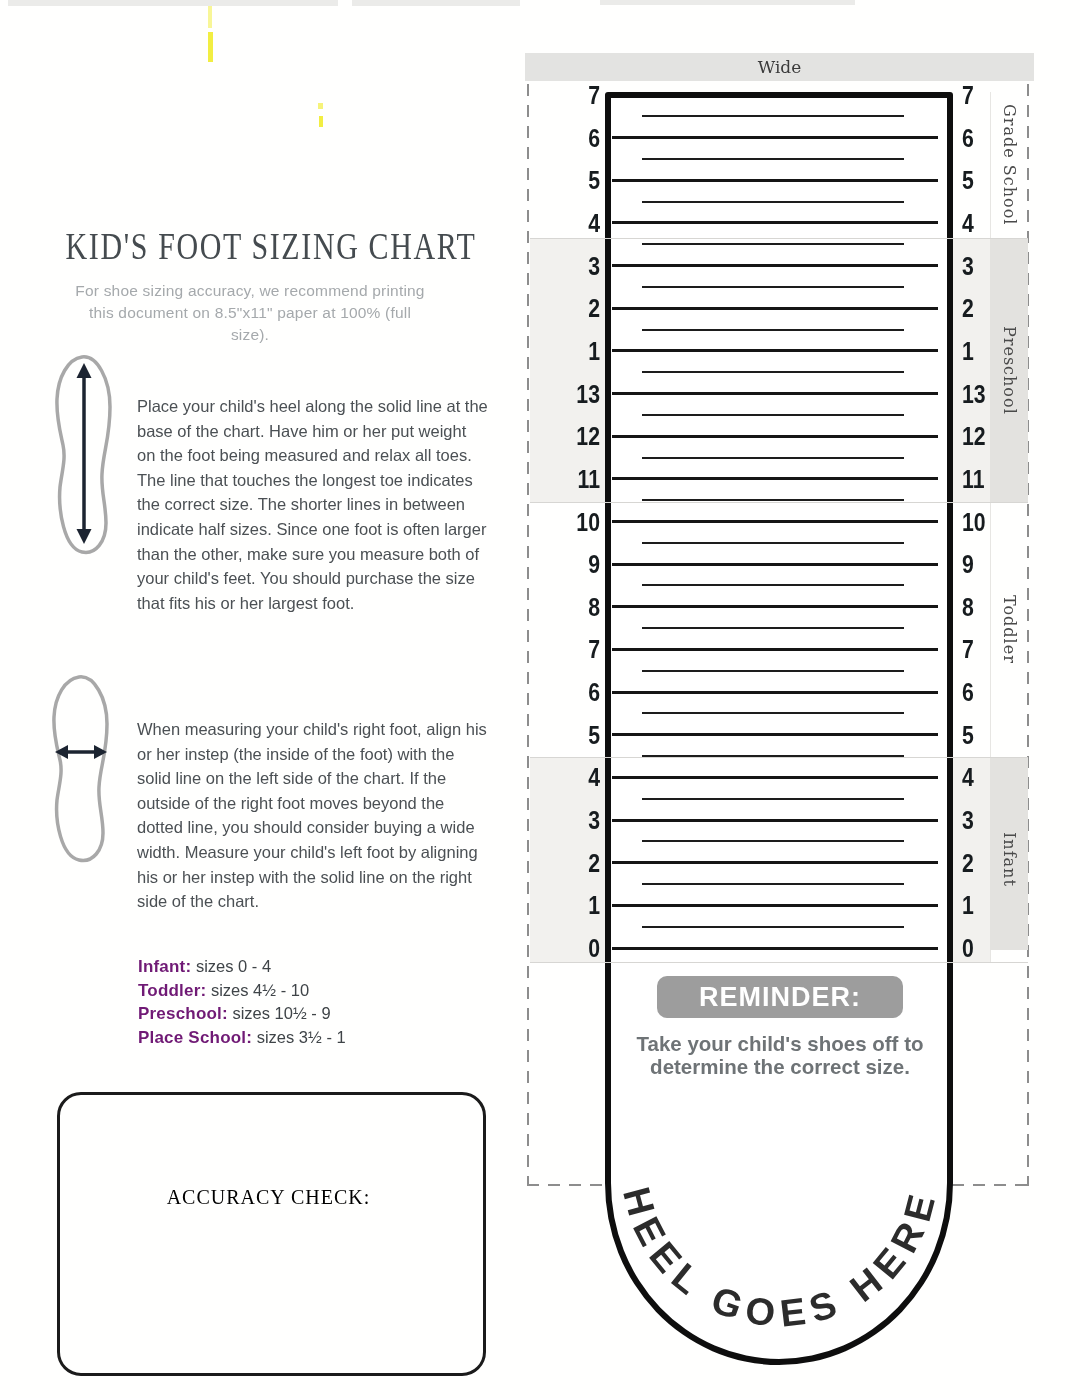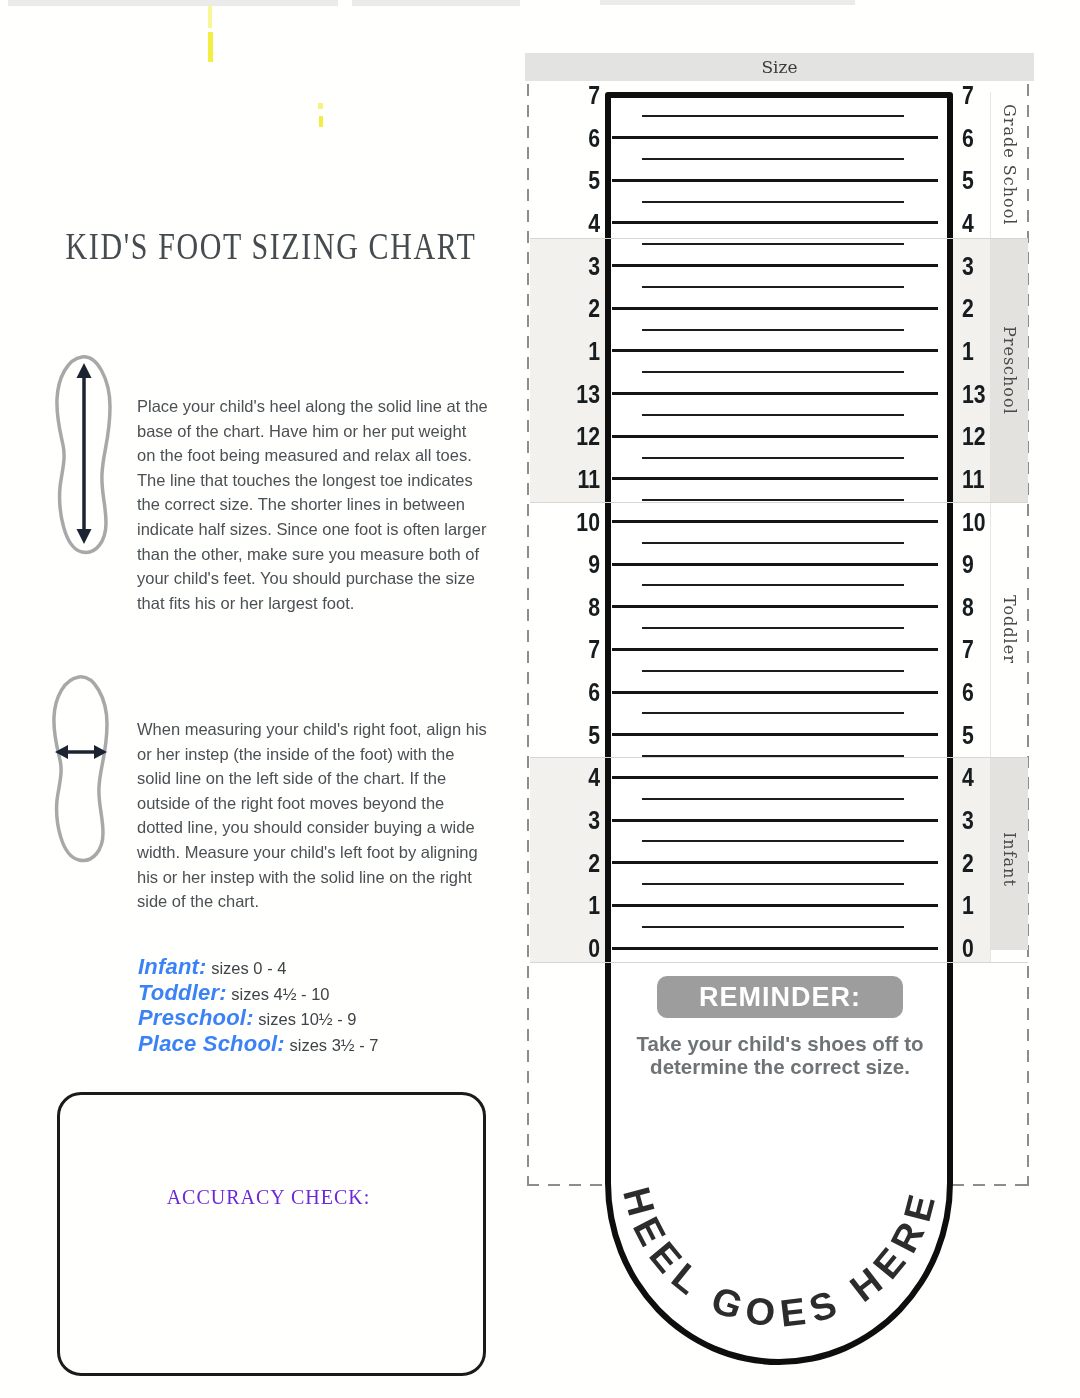--- a/index.html
+++ b/index.html
@@ -11,24 +11,24 @@
   .title{left:28px;top:200px;width:600px;text-align:center;
          font-family:"Liberation Serif",serif;font-weight:400;font-size:37px;color:#454b4f;
          letter-spacing:2px;transform:scaleX(.81);transform-origin:0 50%;white-space:nowrap;}
   .subtitle{left:70px;top:264px;width:360px;text-align:center;font-size:15.5px;line-height:22px;
             color:#a5a9ac;letter-spacing:.2px;}
   .sec-head{font-family:"Liberation Serif",serif;font-weight:700;font-size:28px;color:#262b2e;
             letter-spacing:.3px;white-space:nowrap;}
   .sec-body{width:352px;font-size:16.5px;line-height:24.6px;color:#4b5054;}
   .foot-icon{position:absolute;}
   .ranges{left:138px;top:955px;font-size:16.5px;color:#3f4448;line-height:23.6px;}
-  .ranges b{font-size:22px;color:#3b82f6;letter-spacing:.2px;font-style:italic;}
+  .ranges b{font-size:17px;color:#701a75;letter-spacing:.2px;}
   .acc-box{left:57px;top:1092px;width:423px;height:278px;border:3px solid #1b1b1b;border-radius:24px;}
   .acc-head{left:57px;top:1186px;width:423px;text-align:center;font-family:"Liberation Serif",serif;
-            font-size:20px;letter-spacing:1px;color:#6d28d9;}
+            font-size:20px;letter-spacing:1px;color:#000000;}
   .acc-body{left:128px;top:1214px;width:281px;text-align:center;font-size:15.5px;line-height:19.5px;color:#53585b;}
 
   
   .wide-bar{left:525px;top:53px;width:509px;height:28px;background:#e3e3e1;display:flex;
             align-items:center;justify-content:center;font-family:"DejaVu Serif",serif;
             font-size:17px;color:#3b3b3b;}
   .vdash{width:2px;top:84px;height:1102px;
          background:repeating-linear-gradient(180deg,#8d8d8d 0,#8d8d8d 12px,transparent 12px,transparent 21px);}
   .hdash{height:2px;top:1184px;
          background:repeating-linear-gradient(90deg,#8d8d8d 0,#8d8d8d 12px,transparent 12px,transparent 21px);}
@@ -63,20 +63,21 @@
 
   <div class="abs smudge" style="left:8px;top:0;width:330px;height:6px;"></div>
   <div class="abs smudge" style="left:352px;top:0;width:168px;height:6px;"></div>
   <div class="abs smudge" style="left:600px;top:0;width:255px;height:5px;"></div>
   <div class="abs artifact" style="left:208px;top:6px;width:4px;height:22px;opacity:.55;"></div>
   <div class="abs artifact" style="left:208px;top:32px;width:5px;height:30px;"></div>
   <div class="abs artifact" style="left:318px;top:103px;width:5px;height:6px;opacity:.7;"></div>
   <div class="abs artifact" style="left:319px;top:116px;width:4px;height:11px;"></div>
 
   <h1 class="abs title">KID'S FOOT SIZING CHART</h1>
+  <p class="abs subtitle">For shoe sizing accuracy, we recommend printing this document on 8.5"x11" paper at 100% (full size).</p>
 
   <svg class="foot-icon" style="left:50px;top:352px;" width="68" height="205" viewBox="0 0 68 205">
     <path d="M 32 5 C 18 7, 8 25, 7 47 C 6.2 65, 10 79, 13 93 C 16 107, 12 119, 10 135
              C 8 158, 14 196, 32 200 C 46 203, 56 189, 56 171 C 56 153, 51 140, 52 122
              C 53 100, 60 86, 60 55 C 60 27, 47 3, 32 5 Z" fill="none" stroke="#a8a8a8" stroke-width="3.5"></path>
     <line x1="34" y1="23" x2="34" y2="180" stroke="#1c2431" stroke-width="3.5"></line>
     <polygon points="34,11 26.5,26 41.5,26" fill="#1c2431"></polygon>
     <polygon points="34,192 26.5,177 41.5,177" fill="#1c2431"></polygon>
   </svg>
   <p class="abs sec-body" style="left:137px;top:394px;margin:0;">Place your child's heel along the solid line at the base of the chart. Have him or her put weight on the foot being measured and relax all toes. The line that touches the longest toe indicates the correct size. The shorter lines in between indicate half sizes. Since one foot is often larger than the other, make sure you measure both of your child's feet. You should purchase the size that fits his or her largest foot.</p>
@@ -88,27 +89,27 @@
     <line x1="16" y1="80" x2="52" y2="80" stroke="#1c2431" stroke-width="3.5"></line>
     <polygon points="8,80 21,73 21,87" fill="#1c2431"></polygon>
     <polygon points="60,80 47,73 47,87" fill="#1c2431"></polygon>
   </svg>
   <p class="abs sec-body" style="left:137px;top:717px;margin:0;">When measuring your child's right foot, align his or her instep (the inside of the foot) with the solid line on the left side of the chart. If the outside of the right foot moves beyond the dotted line, you should consider buying a wide width. Measure your child's left foot by aligning his or her instep with the solid line on the right side of the chart.</p>
 
   <div class="abs ranges">
     <div><b>Infant:</b><span> sizes 0 - 4</span></div>
     <div><b>Toddler:</b><span> sizes 4½ - 10</span></div>
     <div><b>Preschool:</b><span> sizes 10½ - 9</span></div>
-    <div><b>Place School:</b><span> sizes 3½ - 7</span></div>
+    <div><b>Place School:</b><span> sizes 3½ - 1</span></div>
   </div>
 
   <div class="abs acc-box"></div>
   <div class="abs acc-head">ACCURACY CHECK:</div>
 
-  <div class="abs wide-bar">Size</div>
+  <div class="abs wide-bar">Wide</div>
   <div class="abs vdash" style="left:527px;"></div>
   <div class="abs vdash" style="left:1027px;"></div>
   <div class="abs hdash" style="left:527px;width:84px;"></div>
   <div class="abs hdash" style="left:952px;width:77px;"></div>
 
   <div class="abs foot-chart"></div>
   <div class="abs stripedge"></div>
 
   <div id="chart-generated">
       <div class="abs glabel" style="top: 92px; height: 146px;">Grade School</div>

